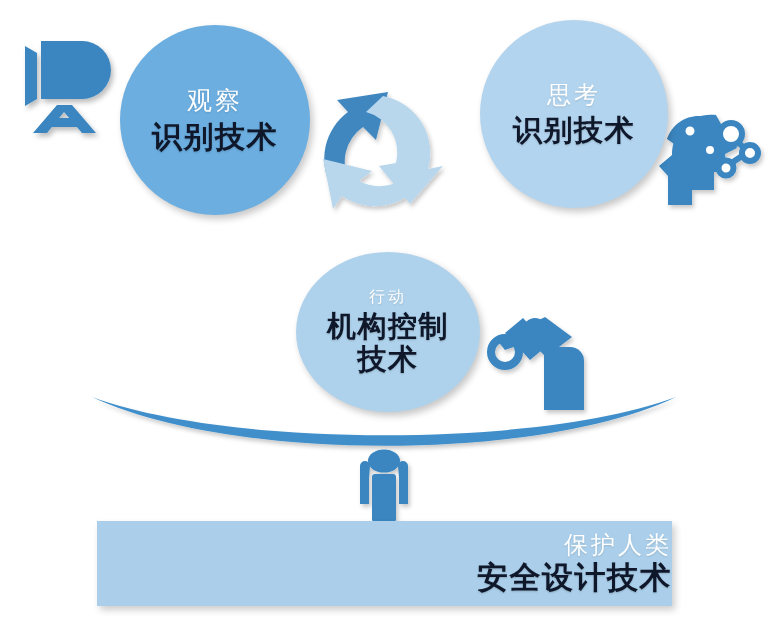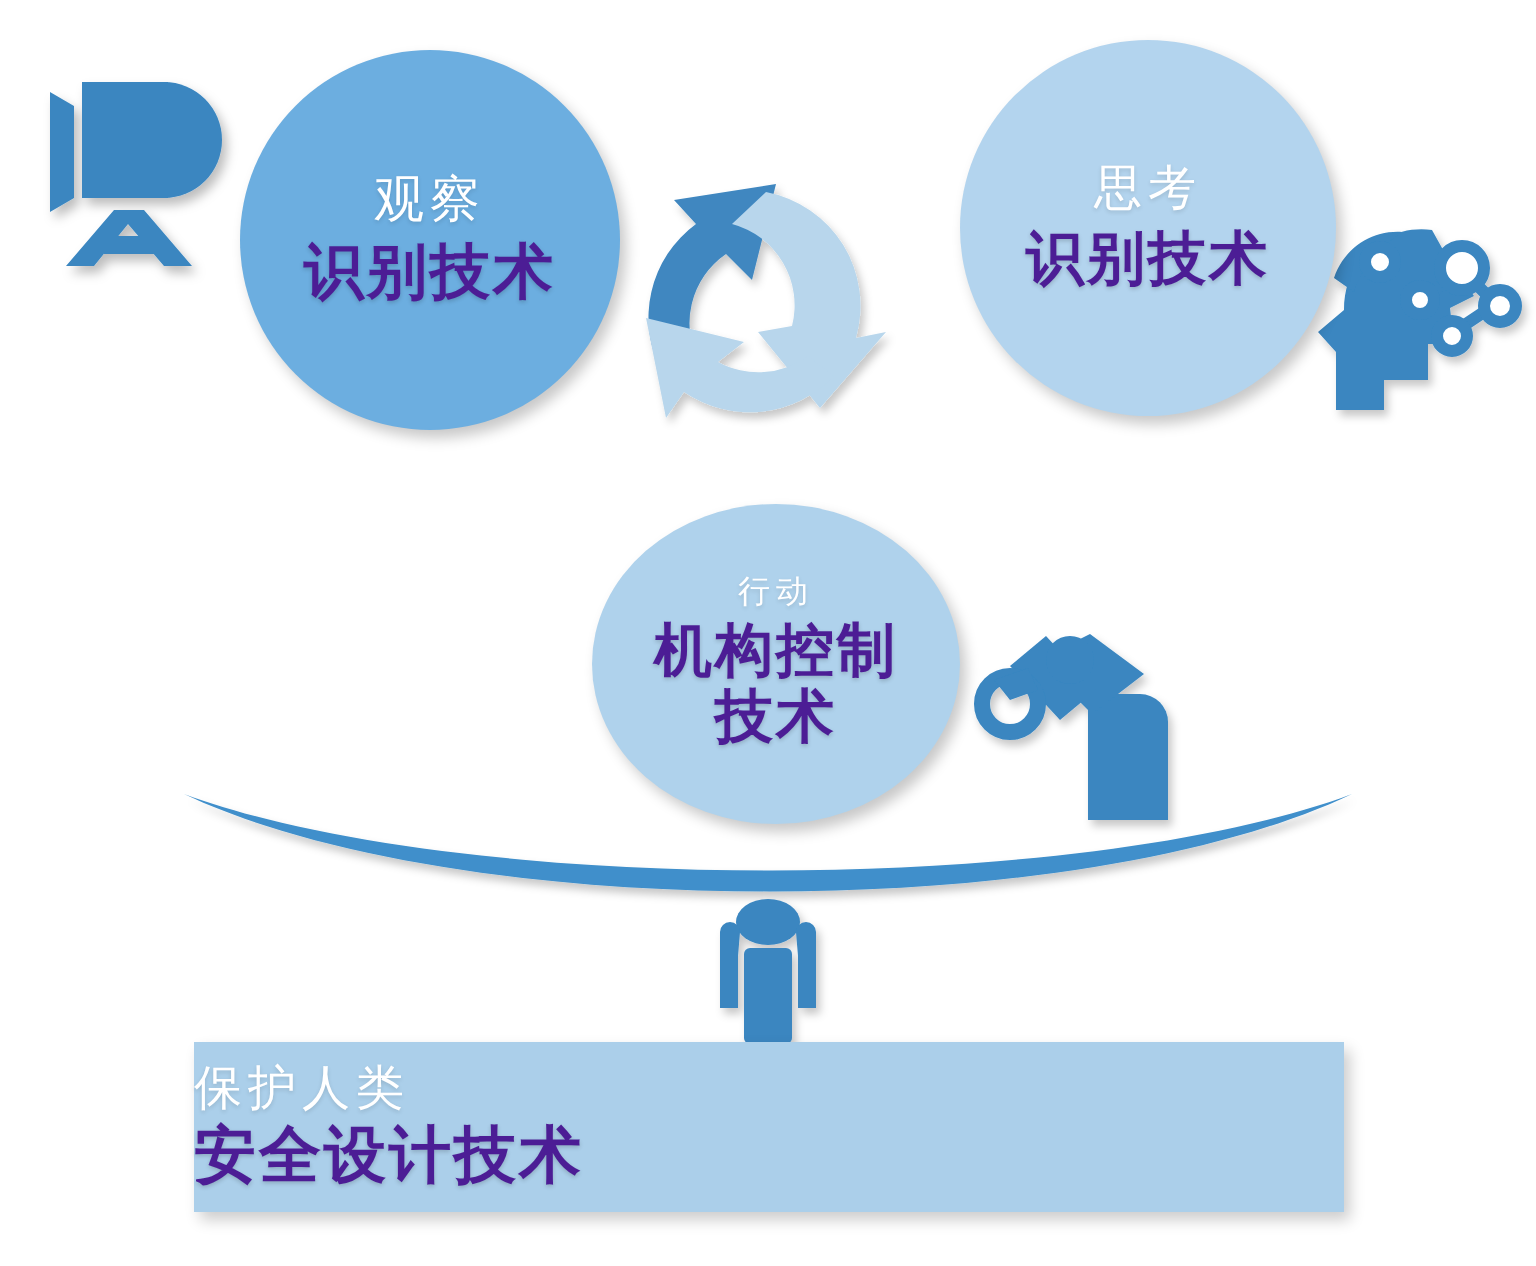--- a/index.html
+++ b/index.html
@@ -15,41 +15,41 @@
     position:absolute;border-radius:50%;
     display:flex;flex-direction:column;align-items:center;justify-content:center;
     box-shadow:3px 4px 7px rgba(0,0,0,0.22);
     text-align:center;line-height:1.12;
   }
   .c-sub{
     color:#ffffff;font-weight:400;letter-spacing:3px;
     text-shadow:0 1px 2px rgba(0,0,0,0.13);
   }
   .c-main{
-    color:#4c1d95;font-weight:bold;letter-spacing:1.5px;
+    color:#0f172a;font-weight:bold;letter-spacing:1.5px;
     text-shadow:0 1px 2px rgba(0,0,0,0.18);
   }
 
   #circle-observe{left:120px;top:25px;width:190px;height:190px;background:#6CAEE0;}
   #circle-observe .c-sub{font-size:25px;margin-bottom:6px;}
   #circle-observe .c-main{font-size:30px;}
 
   #circle-think{left:480px;top:20px;width:188px;height:188px;background:#B3D4EE;align-items:center;}
   #circle-think .c-sub{font-size:24px;margin-bottom:5px;}
   #circle-think .c-main{font-size:29px;}
 
   #circle-act{left:296px;top:252px;width:184px;height:160px;background:#AFD2EC;}
   #circle-act .c-sub{font-size:16px;margin-bottom:4px;}
   #circle-act .c-main{font-size:29px;line-height:1.15;}
 
   
   #safety-bar{
     position:absolute;left:97px;top:521px;width:575px;height:85px;
     background:#ABCFEA;box-shadow:3px 4px 7px rgba(0,0,0,0.20);
-    display:flex;flex-direction:column;align-items:flex-start;justify-content:center;
+    display:flex;flex-direction:column;align-items:flex-end;justify-content:center;
     text-align:center;line-height:1.1;
   }
   #safety-bar .c-sub{font-size:24px;margin-bottom:3px;}
   #safety-bar .c-main{font-size:31px;}
 
   
   .svg-layer{position:absolute;left:0;top:0;width:768px;height:633px;pointer-events:none;}
 </style>
 </head>
 <body>

